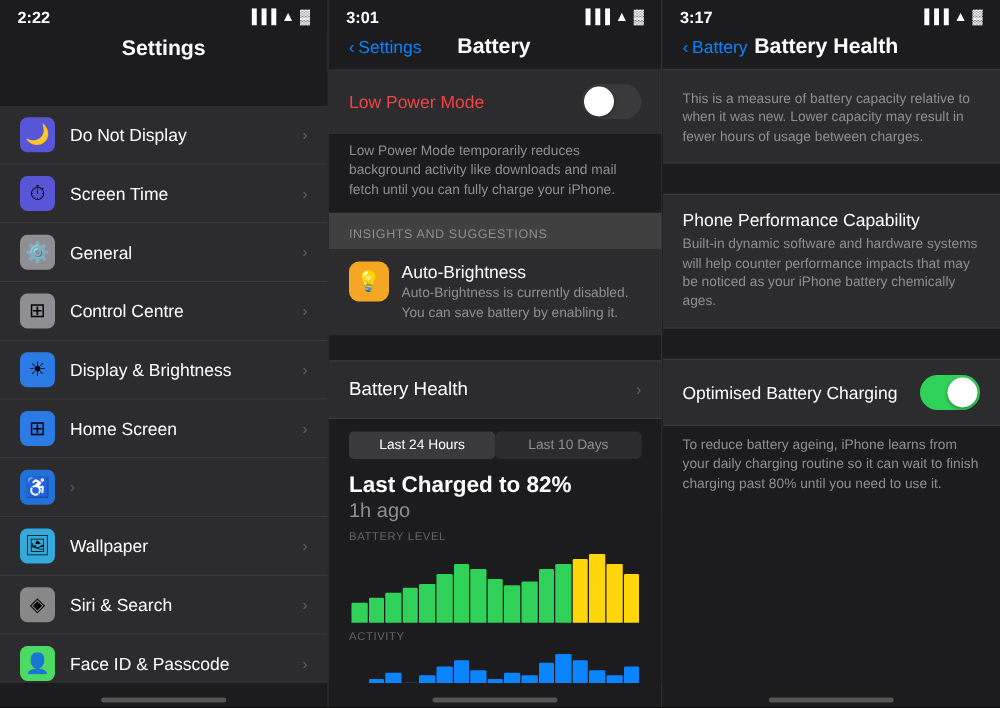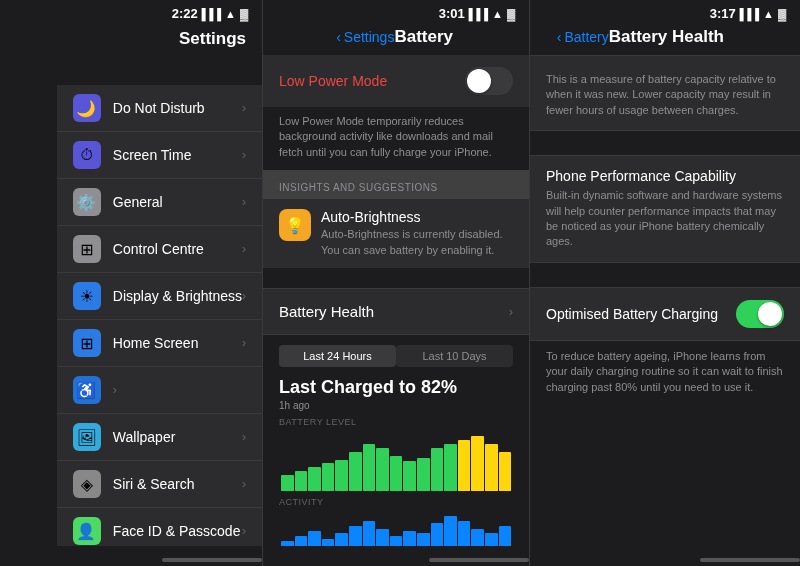--- a/index.html
+++ b/index.html
@@ -11,21 +11,20 @@
       overflow: hidden;
       background: #000;
     }
 
     
     .panel {
       height: 566px;
       overflow: hidden;
       display: flex;
       flex-direction: column;
-      align-items: flex-end;
     }
 
     
     .panel-1 {
       width: 263px;
       background: #1c1c1e;
       border-right: 0.5px solid #3a3a3c;
     }
     .panel-1 .status-bar {
       display: flex;
@@ -279,21 +278,21 @@
     .charge-tab.active {
       background: #3a3a3c;
       color: #fff;
     }
     .charge-percent {
       font-size: 18px;
       font-weight: 600;
       color: #fff;
     }
     .charge-time {
-      font-size: 10px;
+      font-size: 16px;
       color: #8e8e93;
       margin-top: 2px;
     }
     .chart-label {
       font-size: 9px;
       color: #636366;
       margin-top: 6px;
       letter-spacing: 0.5px;
       text-transform: uppercase;
     }
@@ -423,21 +422,21 @@
       <span>▲</span>
       <span>▓</span>
     </div>
   </div>
   <div class="nav-header">Settings</div>
   <div class="settings-list">
     <div class="spacer-row"></div>
     <div id="settings-items-container">
         <div class="settings-item">
           <div class="icon-wrap" style="background: rgb(88, 86, 214);">🌙</div>
-          <span class="label">Do Not Disturb</span>
+          <span class="label">Do Not Display</span>
           <span class="chevron">›</span>
         </div>
         <div class="settings-item">
           <div class="icon-wrap" style="background: rgb(88, 86, 214);">⏱</div>
           <span class="label">Screen Time</span>
           <span class="chevron">›</span>
         </div>
         <div class="settings-item">
           <div class="icon-wrap" style="background: rgb(142, 142, 147);">⚙️</div>
           <span class="label">General</span>

